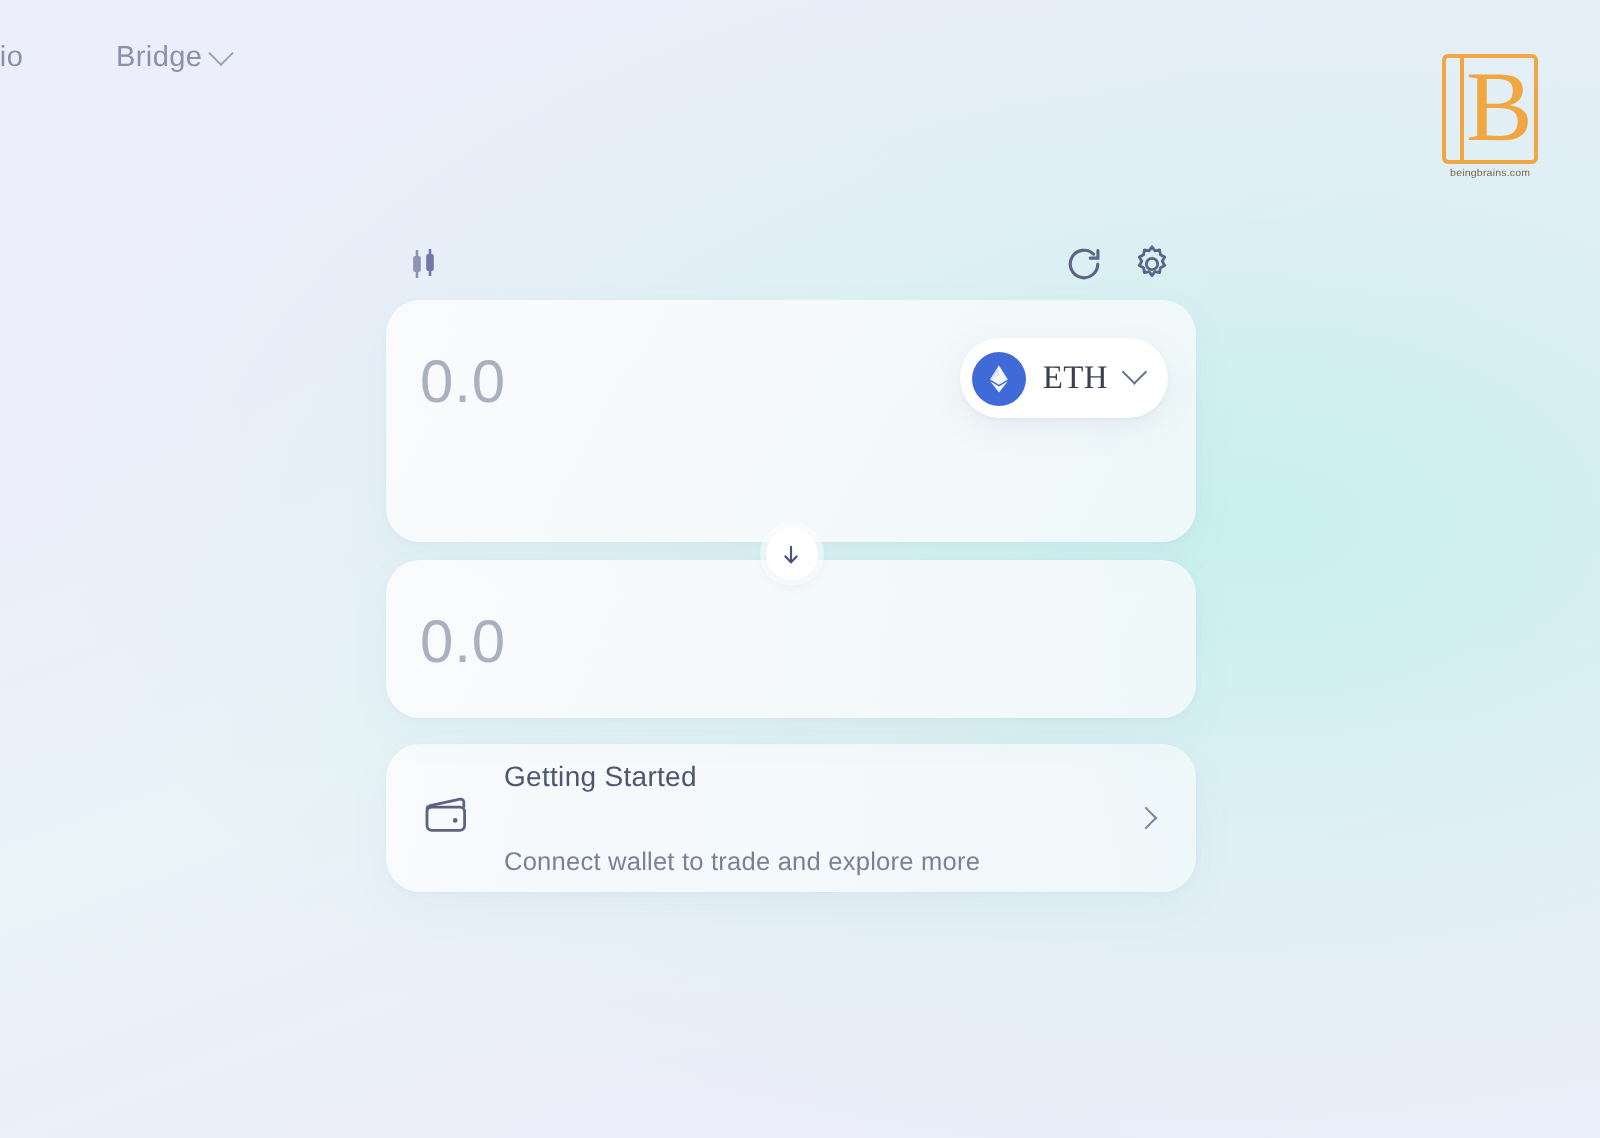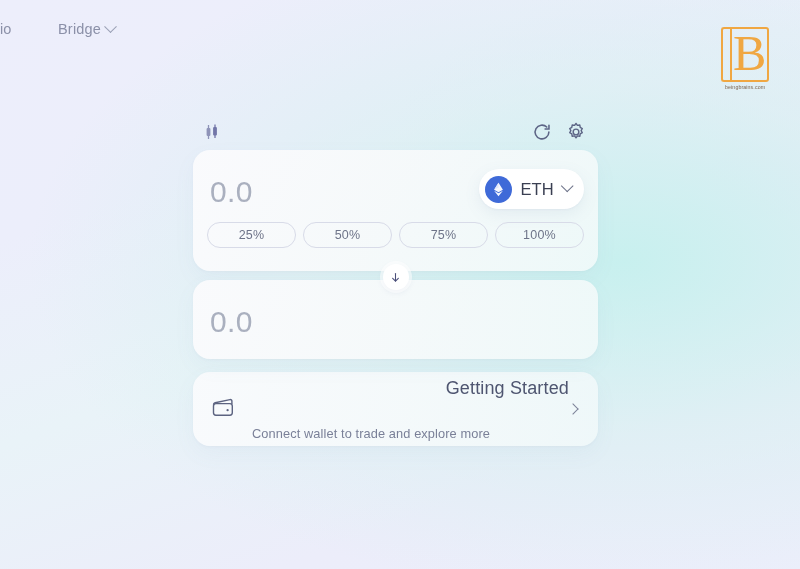--- a/index.html
+++ b/index.html
@@ -167,20 +167,21 @@
     display: flex;
     align-items: center;
     gap: 8px;
     background: #ffffff;
     border-radius: 22px;
     height: 40px;
     padding: 0 13px 0 6px;
     box-shadow: 0 1px 2px rgba(110,125,165,0.06), 0 5px 16px rgba(110,125,165,0.10);
     cursor: pointer;
     white-space: nowrap;
+    font-family: Liberation Serif, serif;
   }
   .token-logo {
     width: 27px; height: 27px;
     border-radius: 50%;
     flex: none;
     display: flex; align-items: center; justify-content: center;
   }
   .token-logo.eth  { background: #3f6ad8; }
   .token-logo.usdc { background: #2775ca; }
   .token-symbol {
@@ -240,24 +241,23 @@
     border-radius: 17px;
     box-shadow: 0 1px 3px rgba(120,130,170,0.055), 0 8px 22px rgba(120,135,175,0.05);
     display: flex;
     align-items: center;
     padding: 0 17px 0 17px;
     cursor: pointer;
   }
   #wallet-icon { width: 28px; height: 28px; flex: none; margin-right: 14px; }
   #gs-texts { flex: 1; display: flex; flex-direction: column; gap: 3px; }
   #gs-title {
-    font-size: 18px;
+    font-size: 14px;
     color: #4e5570;
     letter-spacing: .15px;
-    text-align: right;
   }
   #gs-sub {
     font-size: 12.8px;
     color: #7a8098;
     letter-spacing: .1px;
     margin-top: 24px;
   }
   .chev-right {
     width: 8px; height: 8px;
     border-right: 1.8px solid #7c8298;
@@ -326,26 +326,20 @@
             <path d="M12 2.5 5.8 12.3 12 16l6.2-3.7z" fill="#ffffff" opacity=".95"></path>
             <path d="M12 2.5 5.8 12.3 12 9.3z" fill="#dfe6fb"></path>
             <path d="M12 17.3 5.8 13.6 12 21.5l6.2-7.9z" fill="#ffffff" opacity=".95"></path>
           </svg>
         </span>
         <span class="token-symbol">ETH</span>
         <span class="pill-caret"></span>
       </div>
     </div>
 
-    <div id="percent-row">
-      <button class="pct-btn">25%</button>
-      <button class="pct-btn">50%</button>
-      <button class="pct-btn">75%</button>
-      <button class="pct-btn">100%</button>
-    </div>
   </div>
 
   <div id="swap-arrow-btn">
     <svg viewBox="0 0 24 24" width="13" height="13" fill="none" stroke="#4b4f7a" stroke-width="2" stroke-linecap="round" stroke-linejoin="round">
       <path d="M12 4.5v14"></path>
       <path d="M6.8 13.4 12 18.8l5.2-5.4"></path>
     </svg>
   </div>
 
   <div class="swap-card" id="card-to">

